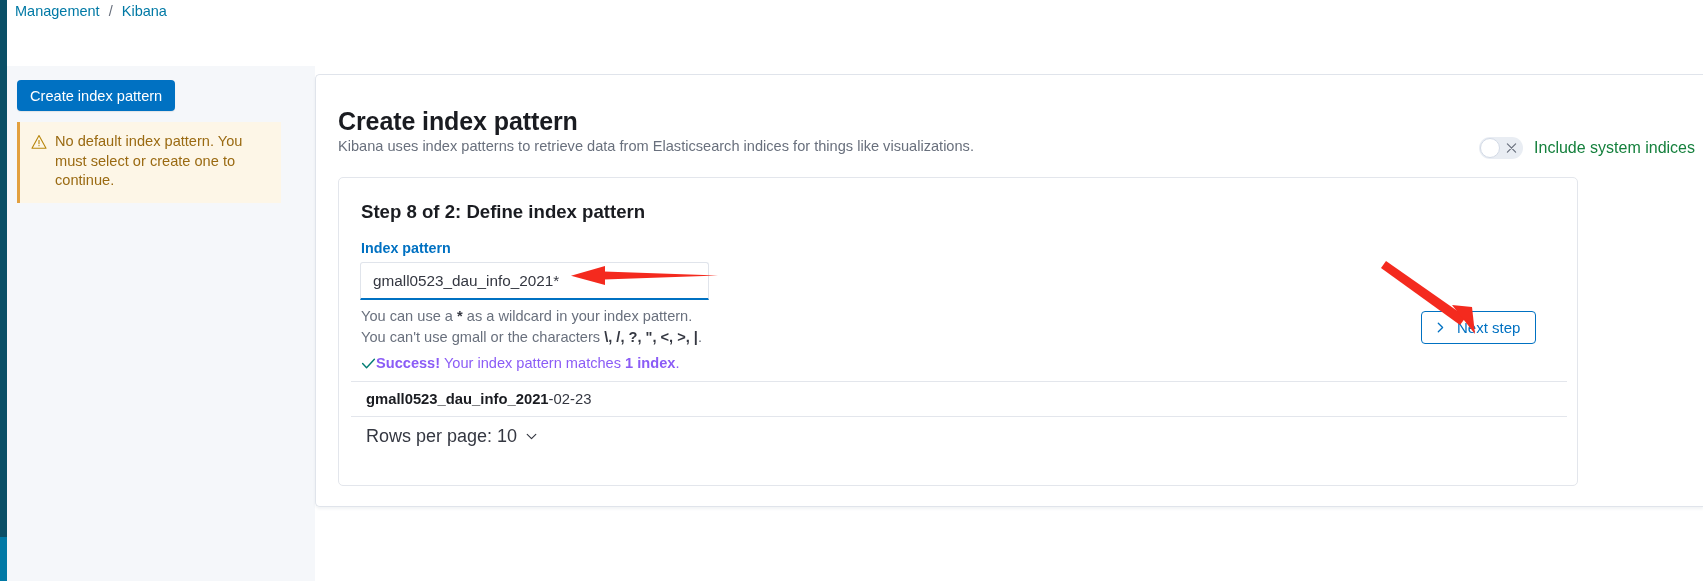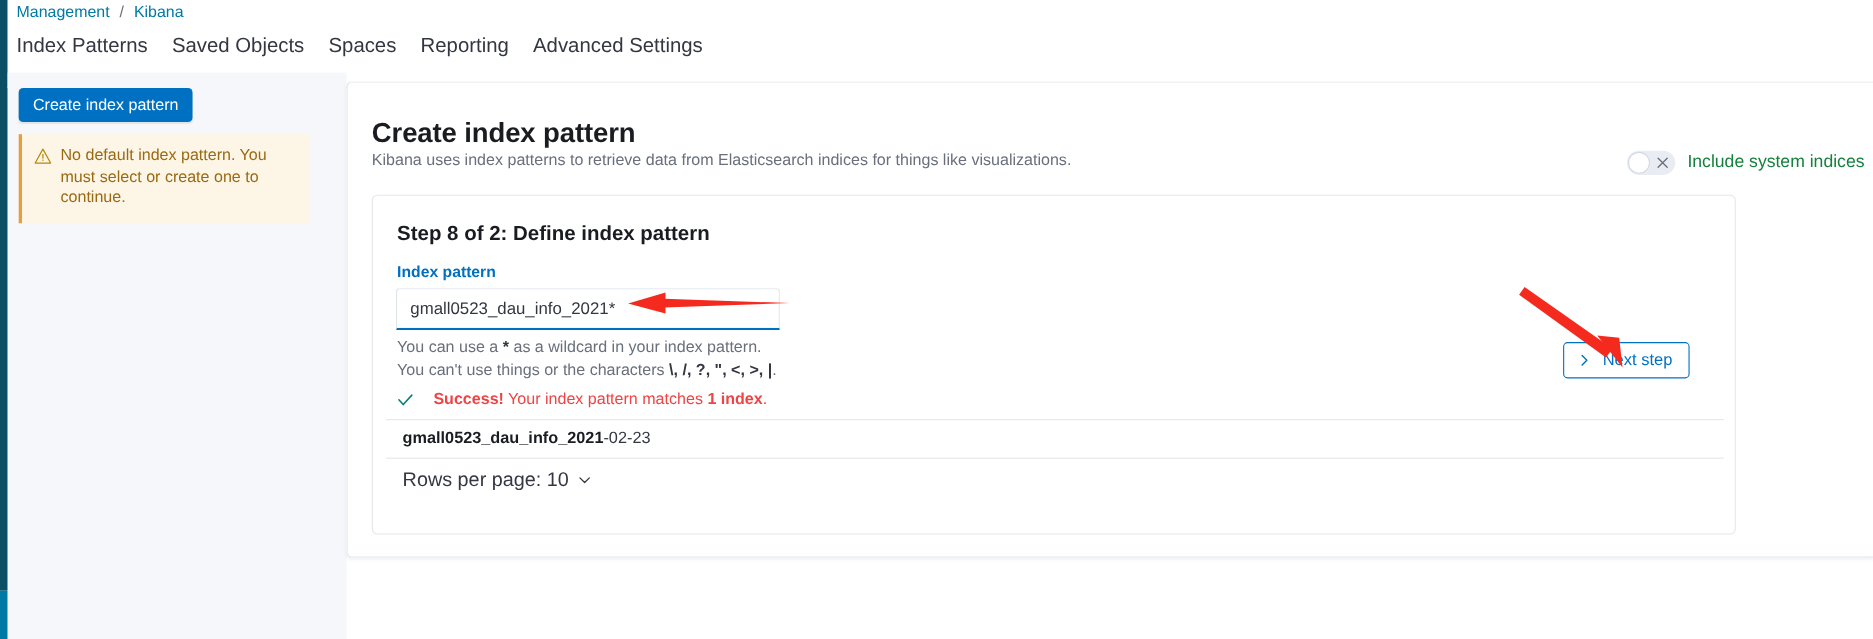--- a/index.html
+++ b/index.html
@@ -211,23 +211,23 @@
     font-size: 14.6px;
     line-height: 20.5px;
     color: #69707d;
   }
   .help-lines b { color: #343741; }
   .success-row {
     position: absolute;
     left: 22px; top: 177px;
     display: flex;
     align-items: center;
-    gap: 18px;
-    font-size: 14.6px;
-    color: #ef4444;
+    gap: 0;
+    font-size: 14.6px;
+    color: #8b5cf6;
   }
   .success-row .chk { width: 15px; height: 15px; }
   .success-row b { font-weight: bold; }
   .idx-table {
     position: absolute;
     left: 12px; top: 203px;
     width: 1216px;
   }
   .idx-table .hr { height:1px; background:#e3e6ec; }
   .idx-row {
@@ -290,27 +290,20 @@
   </div>
 
   <div class="header">
 
     <div class="breadcrumb">
       <span class="crumb">Management</span>
       <span class="sep">/</span>
       <span class="crumb">Kibana</span>
     </div>
 
-    <div class="tabs">
-      <div class="tab">Index Patterns</div>
-      <div class="tab">Saved Objects</div>
-      <div class="tab">Spaces</div>
-      <div class="tab">Reporting</div>
-      <div class="tab">Advanced Settings</div>
-    </div>
   </div>
 
   <div class="sidebar">
     <button class="create-btn">Create index pattern</button>
 
     <div class="warn-callout">
       <svg class="warn-icon" viewBox="0 0 16 16">
         <path d="M8 1.6 L15 14.2 H1 Z" fill="none" stroke="#b8860b" stroke-width="1.1" stroke-linejoin="round"></path>
         <rect x="7.45" y="6" width="1.1" height="4.2" fill="#b8860b"></rect>
         <rect x="7.45" y="11.1" width="1.1" height="1.1" fill="#b8860b"></rect>
@@ -336,21 +329,21 @@
 
     <div class="step-card">
 
       <div class="step-title">Step 8 of 2: Define index pattern</div>
       <div class="field-label">Index pattern</div>
 
       <input class="pattern-input" type="text" value="gmall0523_dau_info_2021*" style="">
 
       <div class="help-lines">
         <div><span>You can use a </span><b>*</b><span> as a wildcard in your index pattern.</span></div>
-        <div><span>You can't use things or the characters </span><b>\, /, ?, ", &lt;, &gt;, |</b><span>.</span></div>
+        <div><span>You can't use gmall or the characters </span><b>\, /, ?, ", &lt;, &gt;, |</b><span>.</span></div>
       </div>
 
       <div class="success-row">
         <svg class="chk" viewBox="0 0 14 14">
           <path d="M1.5 7 L5.2 11 L12.5 3" fill="none" stroke="#017d73" stroke-width="1.3" stroke-linecap="round" stroke-linejoin="round"></path>
         </svg>
         <div><b>Success!</b><span> Your index pattern matches </span><b>1 index</b><span>.</span></div>
       </div>
 
       <div class="idx-table">

